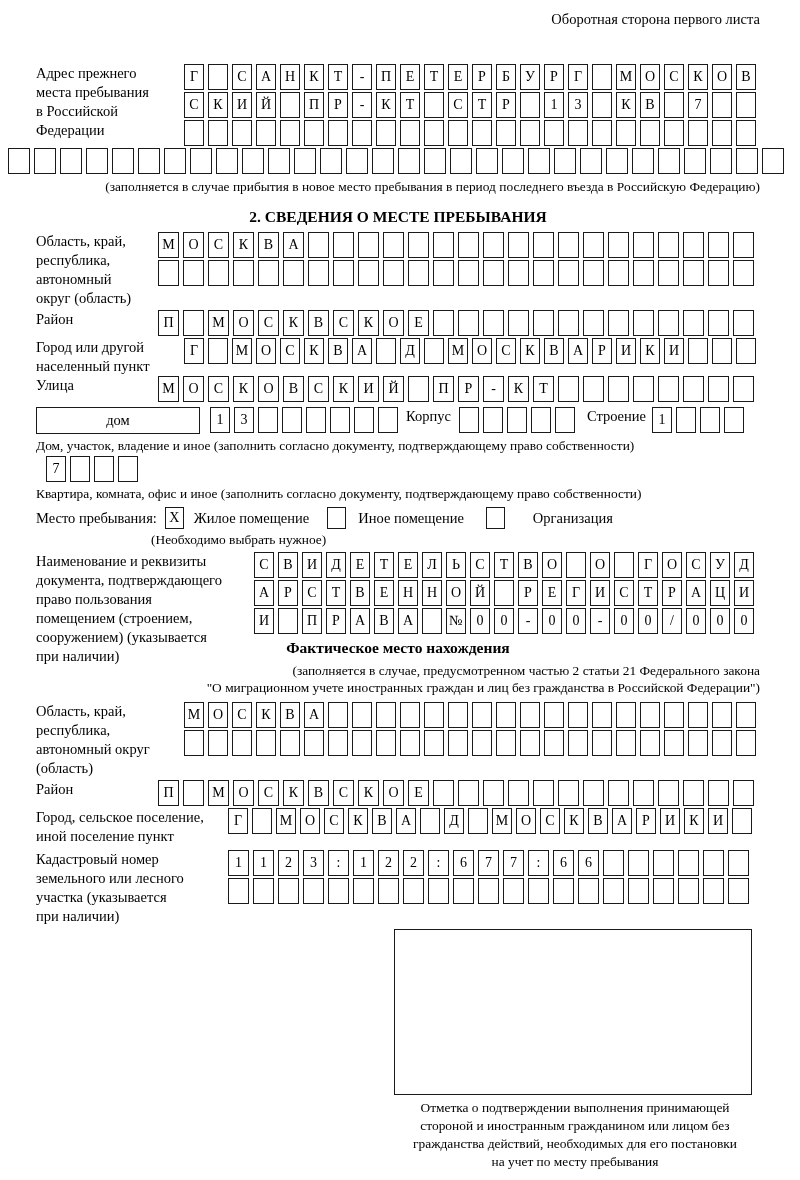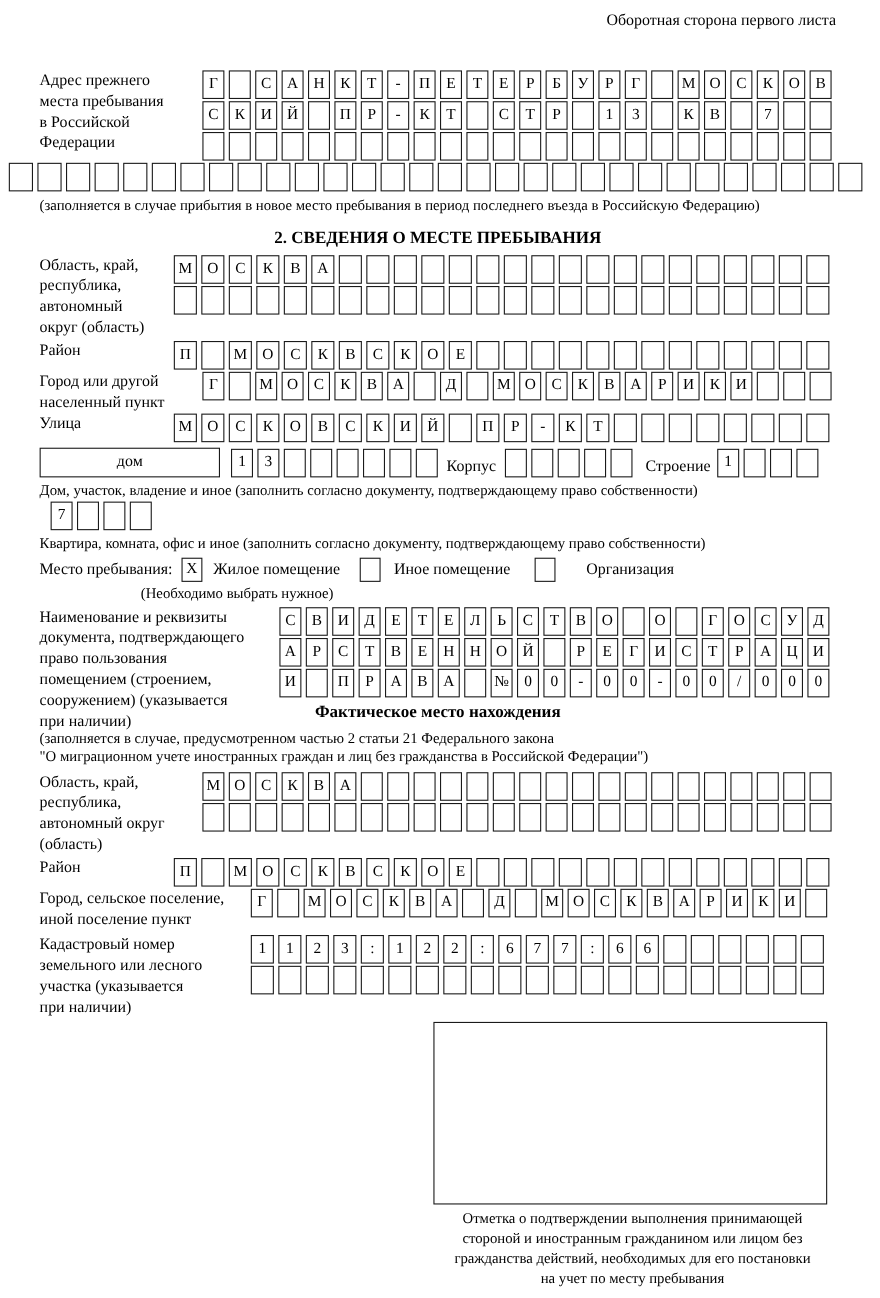--- a/index.html
+++ b/index.html
@@ -16,36 +16,36 @@
 
   .cellrow{display:flex;column-gap:4px;flex:0 0 auto;}
   .cell{flex:0 0 auto;width:20px;height:26px;box-sizing:border-box;border:1.6px solid #1a1a1a;
         display:flex;align-items:center;justify-content:center;
         font-size:14px;line-height:24px;}
   .w21 .cell{width:21px;}
   .full-row{margin-left:-28px;margin-top:2px;}
   .full-row .cell{width:22px;}
 
   .caption{font-size:13.4px;line-height:17px;}
-  .center{text-align:left;}
+  .center{text-align:right;}
   .mt4{margin-top:4px;} .mt3{margin-top:3px;} .mt2{margin-top:2px;} .mt5{margin-top:5px;} .mt6{margin-top:6px;}
 
   .section-title{font-size:15.5px;font-weight:bold;text-align:center;margin-top:12px;line-height:20px;}
 
   .typebox{box-sizing:border-box;border:1.6px solid #1a1a1a;height:27px;display:flex;
            align-items:center;justify-content:center;font-size:14.5px;flex:0 0 auto;}
-  .house-row,.apt-row{display:flex;align-items:flex-end;}
+  .house-row,.apt-row{display:flex;align-items:flex-start;}
   .box164{width:164px;} .box196{width:196px;}
   .inline-label{font-size:14.5px;line-height:19px;flex:0 0 auto;}
   .ml6{margin-left:6px;} .ml8{margin-left:8px;} .ml10{margin-left:10px;} .ml12{margin-left:12px;}
 
   .stay-row{display:flex;align-items:center;margin-top:5px;}
   .checkbox{width:19px;height:22px;box-sizing:border-box;border:1.6px solid #1a1a1a;flex:0 0 auto;
             display:flex;align-items:center;justify-content:center;font-size:14px;}
-  .hint{font-size:13.4px;line-height:17px;margin-left:92px;margin-top:2px;}
+  .hint{font-size:13.4px;line-height:17px;margin-left:115px;margin-top:2px;}
 
   .doc-block{margin-top:4px;}
   .s3-title{font-size:15.5px;font-weight:bold;text-align:center;margin-top:-28px;line-height:20px;}
   .s3-captions{margin-top:4px;}
 
   .stamp-area{margin-left:358px;width:362px;margin-top:3px;}
   .stamp-box{width:358px;height:166px;box-sizing:border-box;border:1.6px solid #1a1a1a;}
   .stamp-caption{margin-top:4px;font-size:13.4px;line-height:18px;text-align:center;}
 </style>
 </head>

